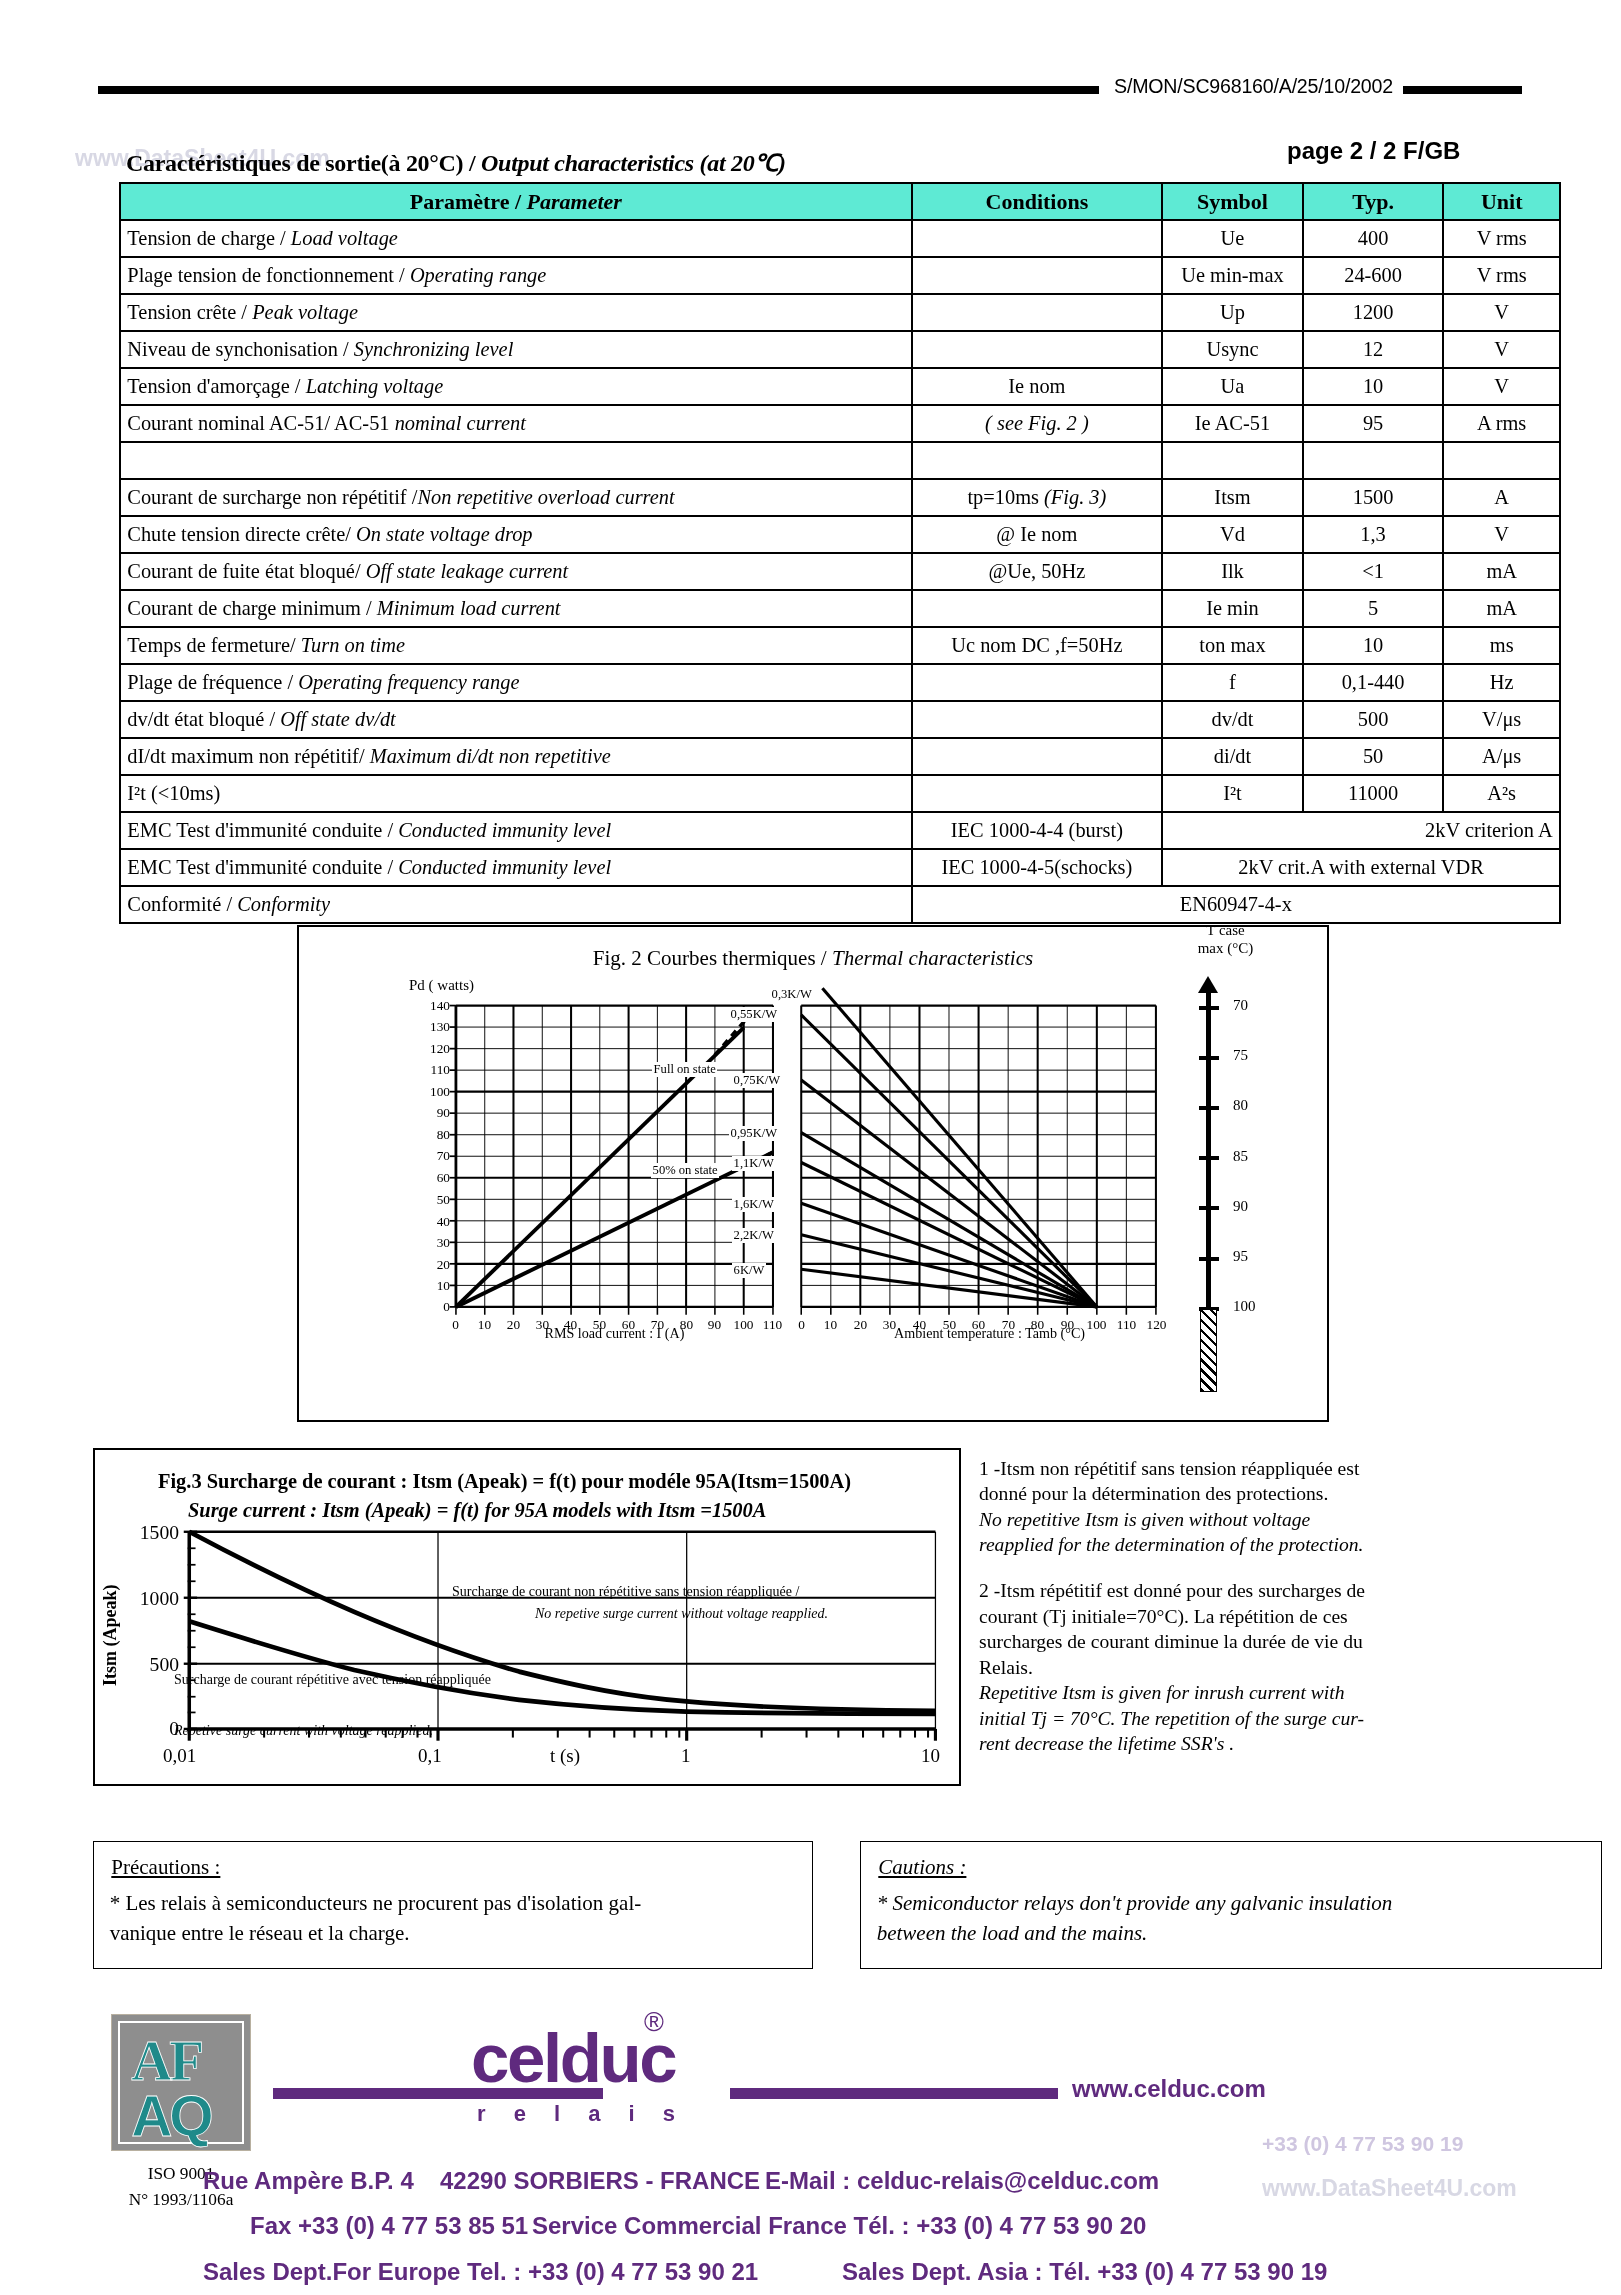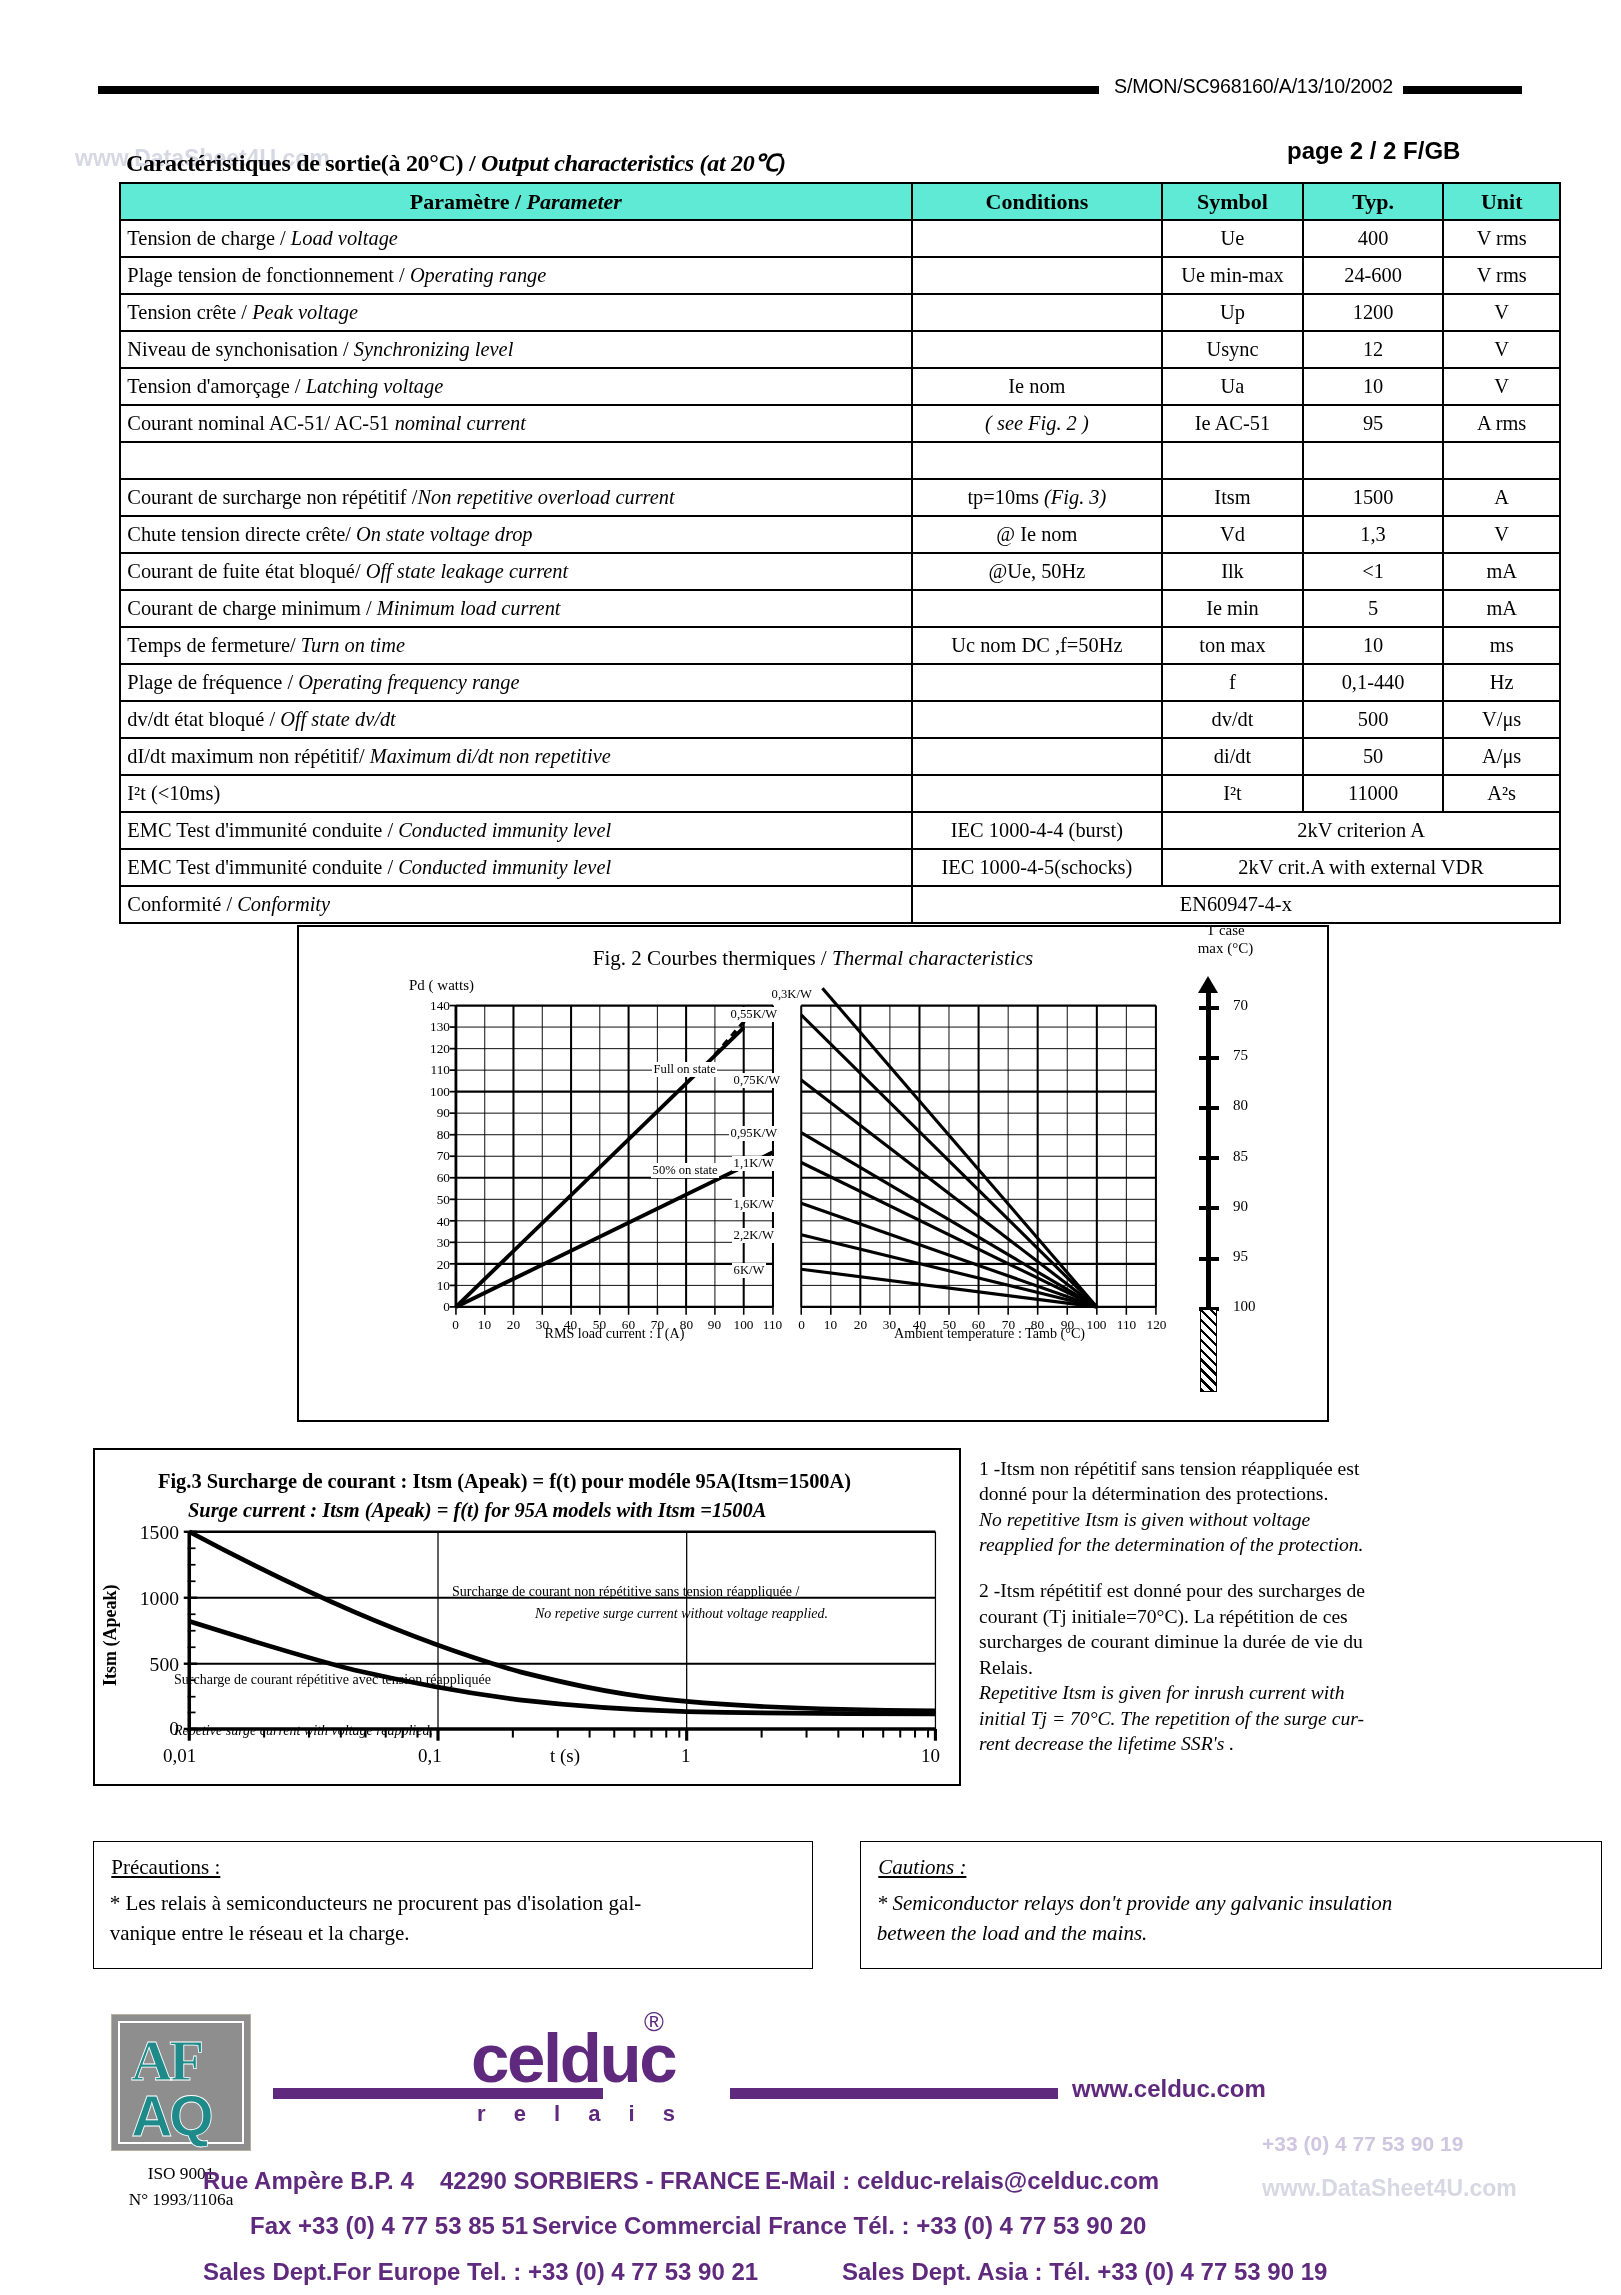--- a/index.html
+++ b/index.html
@@ -152,21 +152,21 @@
   .ft3 { left:203px; top:2258px; }
   .ft3b { left:842px; top:2258px; }
 </style>
 </head>
 <body>
 
 <div class="page">
 
   <div class="hdr">
     <div class="hdr-rule-l"></div>
-    <div class="hdr-txt">S/MON/SC968160/A/13/10/2002</div>
+    <div class="hdr-txt">S/MON/SC968160/A/25/10/2002</div>
     <div class="hdr-rule-r"></div>
   </div>
   <div class="pagenum">page 2 / 2  F/GB</div>
 
   <div class="wm wm1">www.DataSheet4U.com</div>
   <div class="wm wm3">+33 (0) 4 77 53 90 19</div>
   <div class="wm wm2">www.DataSheet4U.com</div>
 
   <div class="sec-title">
     <span>Caractéristiques de sortie(à 20°C) / </span><i>Output characteristics (at 20℃)</i>
@@ -291,21 +291,21 @@
       <tr>
         <td class="c-param">I²t (&lt;10ms)</td>
         <td class="c-cond"></td>
         <td class="c-sym">I²t</td>
         <td class="c-typ">11000</td>
         <td class="c-unit">A²s</td>
       </tr>
       <tr>
         <td class="c-param"><span>EMC Test d'immunité conduite / </span><i>Conducted immunity level</i></td>
         <td class="c-cond">IEC 1000-4-4 (burst)</td>
-        <td colspan="3" style="text-align:center">2kV criterion A</td>
+        <td colspan="3" style="text-align:right">2kV criterion A</td>
       </tr>
       <tr>
         <td class="c-param"><span>EMC Test d'immunité conduite / </span><i>Conducted immunity level</i></td>
         <td class="c-cond">IEC 1000-4-5(schocks)</td>
         <td colspan="3" style="text-align:center">2kV crit.A with external VDR</td>
       </tr>
       <tr>
         <td class="c-param"><span>Conformité / </span><i>Conformity</i></td>
         <td colspan="4" style="text-align:center">EN60947-4-x</td>
       </tr>

